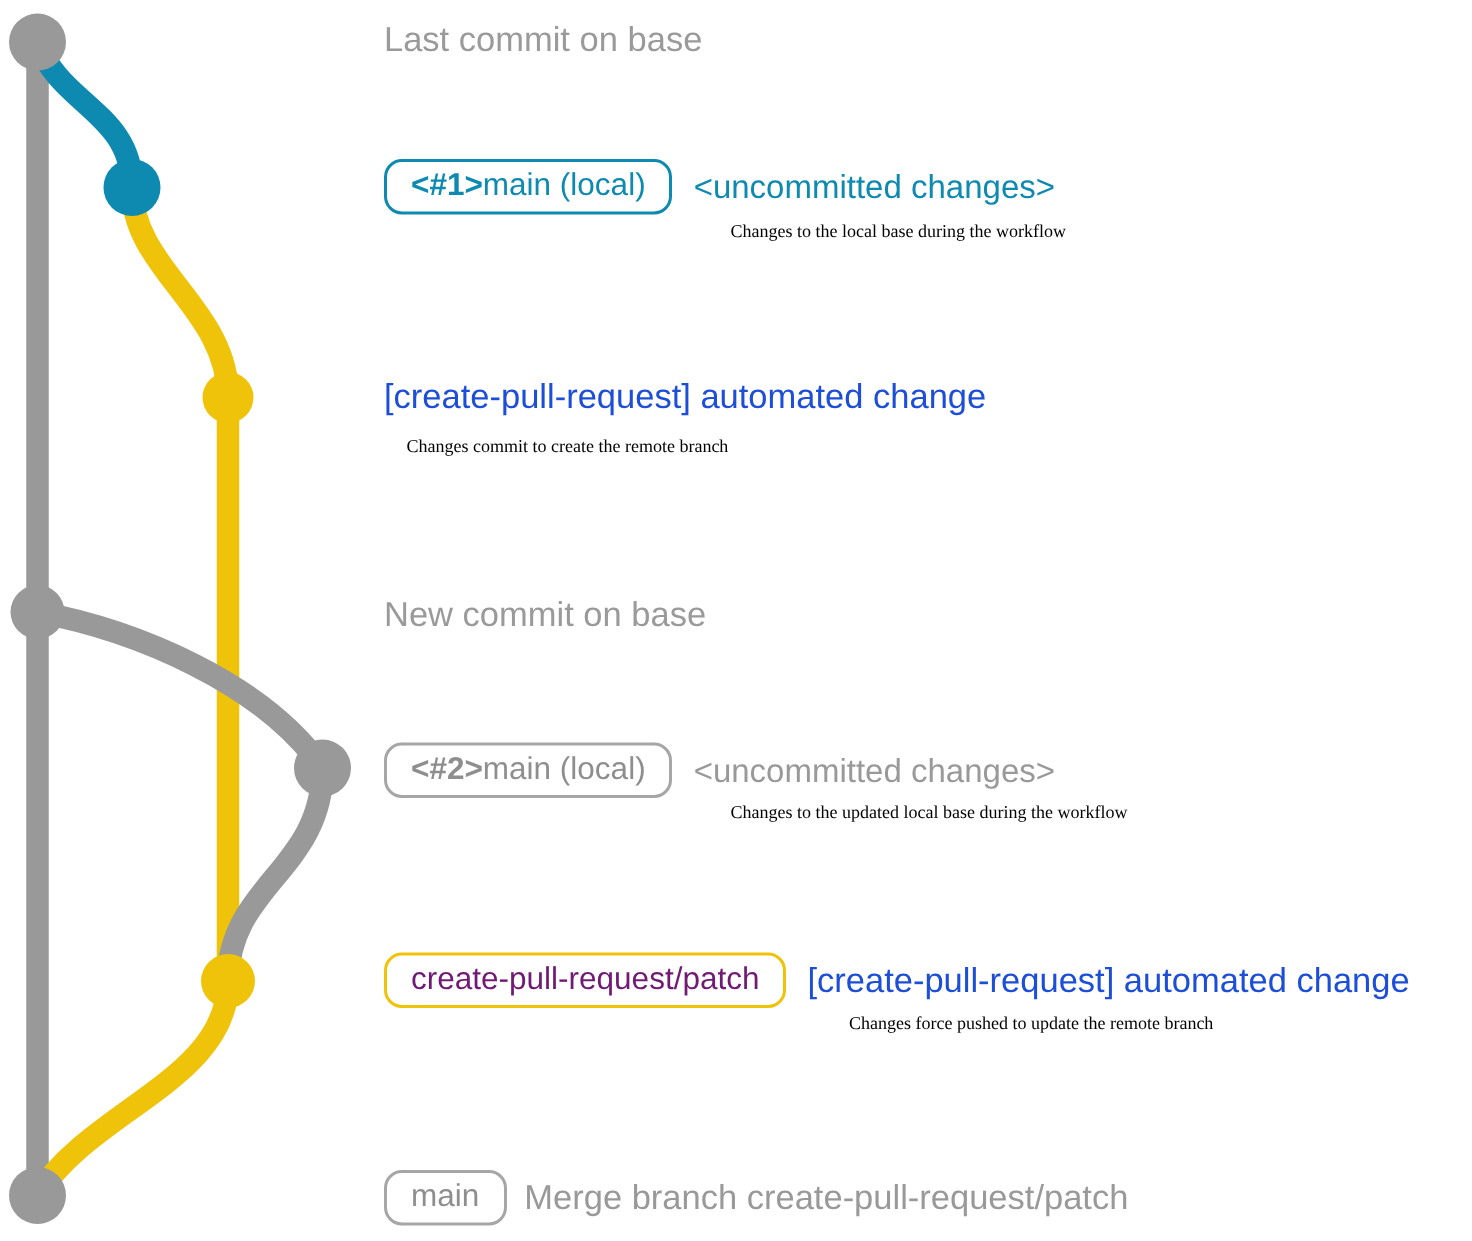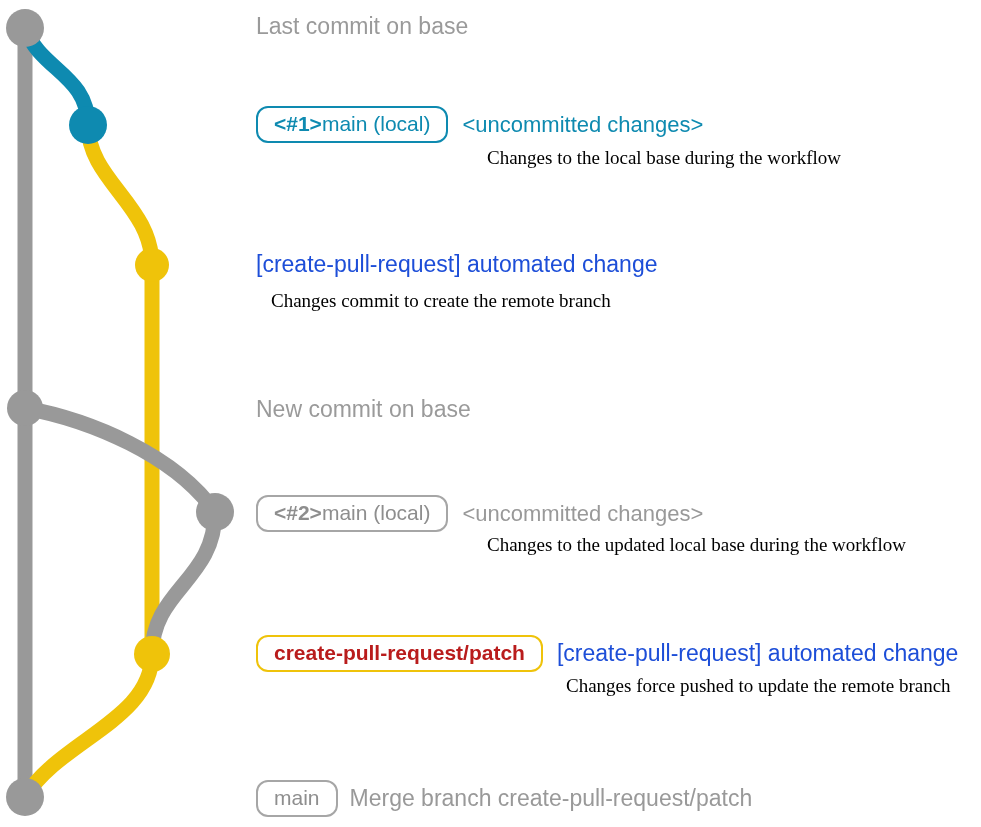--- a/index.html
+++ b/index.html
@@ -58,22 +58,21 @@
   }
   .pill .b {
     font-weight: bold;
   }
   .pill.blue {
     border-color: #0e8ab0;
     color: #0e8ab0;
   }
   .pill.yellow {
     border-color: #efc30a;
-    color: #b91c1c;
-    font-weight: bold;
+    color: #701a75;
   }
   .pill.gray {
     border-color: #a6a6a6;
     color: #8e8e8e;
   }
 
   .subject {
     font-size: 22px;
     line-height: 1;
     white-space: nowrap;
@@ -85,21 +84,21 @@
   .plain-title {
     font-size: 23px;
     color: #9a9a9a;
     line-height: 1;
     white-space: nowrap;
   }
 
   .desc {
     position: absolute;
     font-family: "Liberation Serif", serif;
-    font-size: 19px;
+    font-size: 12px;
     color: #000000;
     white-space: nowrap;
     line-height: 1;
   }
 </style>
 </head>
 <body>
 
 <svg id="graph-svg" viewBox="0 0 981 827" aria-hidden="true">
   <g fill="none" stroke-width="15" stroke-linecap="round">

